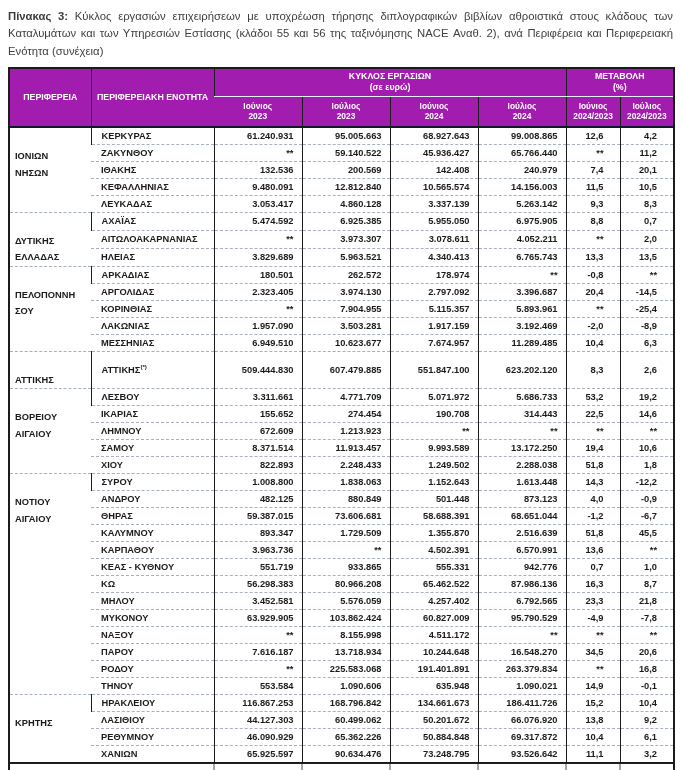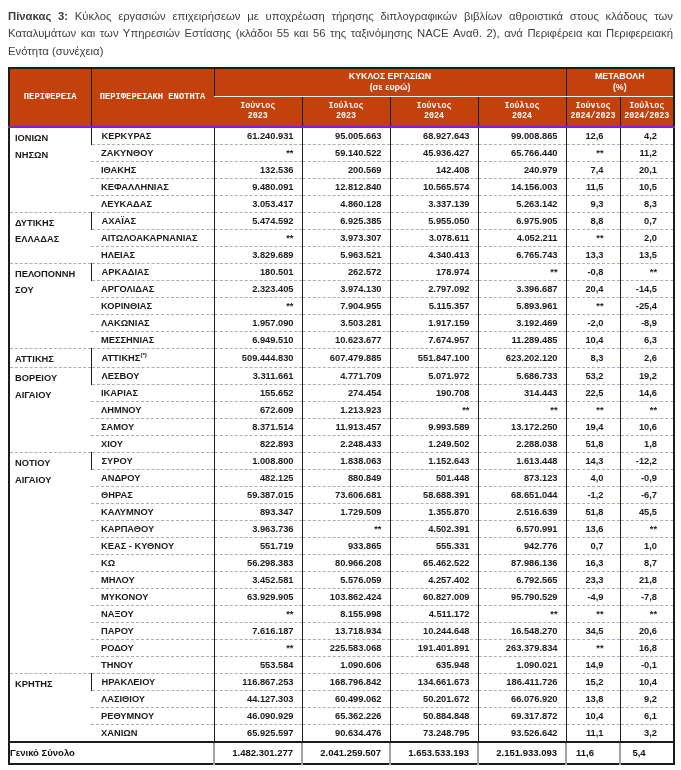--- a/index.html
+++ b/index.html
@@ -8,34 +8,34 @@
 
   .caption { width: 665px; font-size: 11.3px; line-height: 17.4px; color: #3f3f3f;
              text-align: justify; margin-bottom: 7px; }
   .caption b { color: #3a3a3a; }
 
   table { border-collapse: collapse; table-layout: fixed; width: 665px;
           border: 2px solid #1c1c1c; }
   col.c-region { width: 82px; } col.c-unit { width: 123px; }
   col.c-euro { width: 88px; } col.c-pct { width: 54px; }
 
-  thead th { background: #c2410c; color: #ffffff; font-weight: bold;
+  thead th { background: #a21caf; color: #ffffff; font-weight: bold;
              border-left: 1px solid #1c1c1c; vertical-align: middle; }
   thead th:first-child { border-left: none; }
   th.h-main { font-size: 8.8px; height: 28px; line-height: 11px; }
   th.h-span { border-bottom: 1px solid #dff0f0; }
   th.h-month { font-size: 8.4px; height: 31px; line-height: 10.5px; }
-  thead tr:last-child th, th[rowspan] { border-bottom: 2px solid #6d28d9; font-family: Liberation Mono, monospace; }
+  thead tr:last-child th, th[rowspan] { border-bottom: 2px solid #0f172a; }
 
   tbody td { border-left: 1px solid #1c1c1c; border-top: 1px dashed #a6b0bf;
              height: 17px; font-size: 9.3px; font-weight: bold; color: #1b1b1b;
              white-space: nowrap; overflow: hidden; }
   tbody td:first-child { border-left: none; }
   tbody tr.first td { border-top: none; }
-  td.region { vertical-align: top; text-align: left; padding: 2px 2px 0 5px;
+  td.region { vertical-align: top; text-align: left; padding: 20px 2px 0 5px;
               line-height: 16.5px; white-space: normal; }
   td.unit { text-align: left; padding-left: 10px; }
   td.euro { text-align: right; padding-right: 8px; }
   td.pct  { text-align: right; padding-right: 16px; }
   sup { font-size: 6.2px; vertical-align: super; line-height: 0; }
   .ul { border-bottom: 1.2px solid currentColor; padding-bottom: 6px; }
 
   tfoot td { border-top: 2px solid #1c1c1c; border-left: 2px solid #a3a3a3;
              height: 22px; font-size: 9.5px; font-weight: bold; color: #111;
              white-space: nowrap; }

